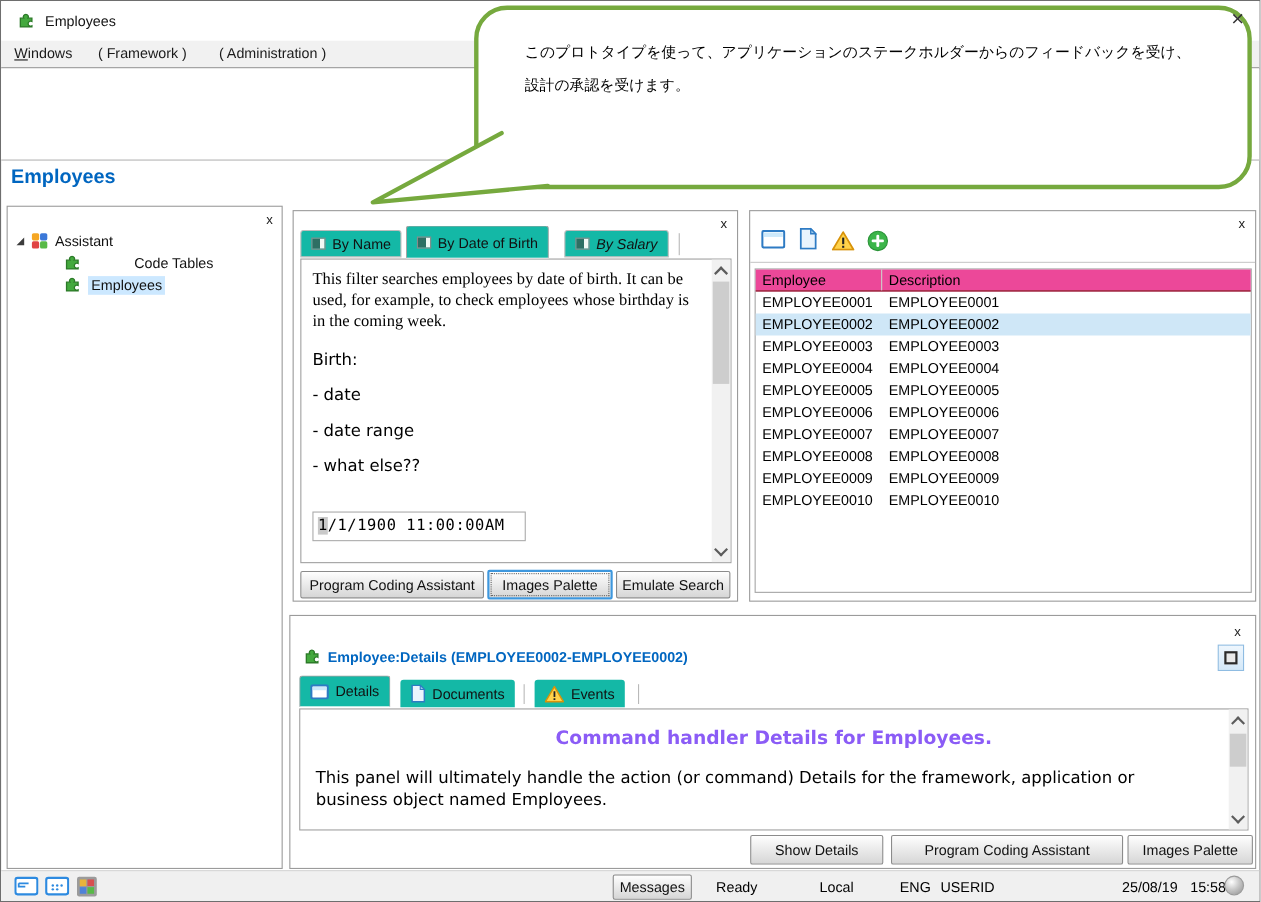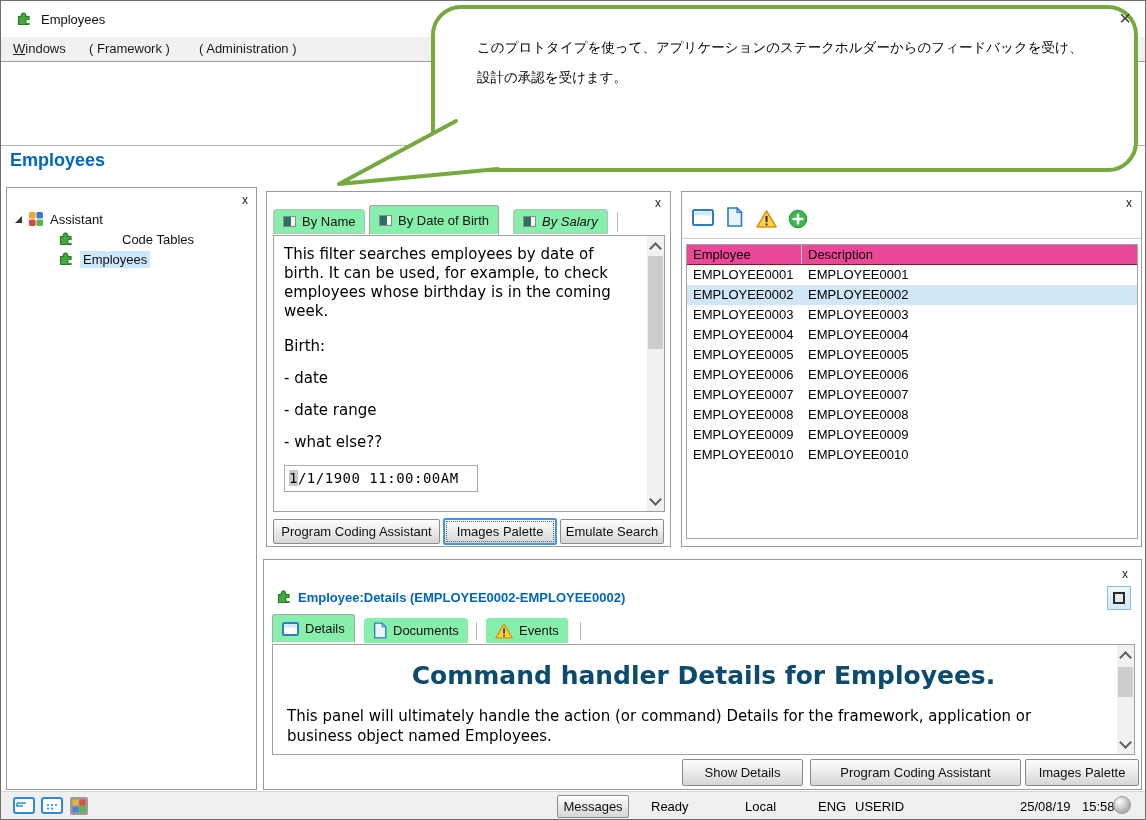--- a/index.html
+++ b/index.html
@@ -15,57 +15,57 @@
   .menu-item.accel::first-letter { text-decoration:underline; }
   #toolbar-strip { position:absolute; left:0; top:62px; width:100%; height:83px; background:#fff; border-bottom:1px solid #b5b5b5; }
   #page-heading { position:absolute; left:9px; top:149px; font-size:18px; font-weight:bold; color:#0066c0; }
 
   
   .panel { position:absolute; background:#fff; border:1px solid #9b9b9b; }
   .close-x { position:absolute; font-size:12px; color:#222; line-height:12px; }
   .btn { position:absolute; border:1px solid #8b8b8b; border-radius:2px; font-size:13px; color:#111;
          background:linear-gradient(#fefefe, #ececec 45%, #d6d6d6); text-align:center; }
   .btn.focused { border:2px solid #3e97dd; outline:1px dotted #666; outline-offset:-4px; }
-  .tab { position:absolute; display:flex; align-items:center; gap:6px; padding:0 9px; background:#86efac;
+  .tab { position:absolute; display:flex; align-items:center; gap:6px; padding:0 9px; background:#14b8a6;
          border:1px solid #a5a5a5; border-radius:3px 3px 0 0; font-size:13px; color:#111; }
   .tab.inactive { border-color:#bdbdbd; }
   .tab-div { position:absolute; width:1px; background:#b9b9b9; }
   .ticon { width:13px; height:11px; border:1px solid #8a8a8a; background:linear-gradient(90deg,#2e6f63 0 7px,#f2f8f4 7px); }
   .chev { display:block; width:9px; height:9px; border-left:2px solid #5c5c5c; border-top:2px solid #5c5c5c; }
   .chev.up { transform:rotate(45deg); margin:8px auto 0; }
   .chev.down { transform:rotate(225deg); margin:4px auto 0; }
   .sb { position:absolute; background:#f1f1f1; width:17px; }
   .sb .thumb { position:absolute; left:1px; right:1px; background:#cdcdcd; }
 
   
   .tree-row { position:absolute; display:flex; align-items:center; gap:6px; font-size:13px; color:#111; height:18px; }
   .tri { width:0; height:0; border-left:7px solid transparent; border-bottom:7px solid #3c3c3c; }
   .sel-label { background:#cce8ff; padding:1px 3px; }
 
   
   #filter-body { position:absolute; left:6px; top:43px; width:392px; height:277px; border:1px solid #a0a0a0; font-family:"DejaVu Sans", sans-serif; font-size:15px; color:#000; }
-  #filter-body p { margin:9px 0 0 10px; width:352px; line-height:19px; }
+  #filter-body p { margin:9px 0 0 10px; width:352px; line-height:19px;font-family:Liberation Serif, serif; }
   .fline { margin:14px 0 0 10px; }
   #date-box { position:absolute; left:10px; top:229px; width:194px; height:27px; border:1px solid #ababab; font-family:"DejaVu Sans Mono", monospace; font-size:14px; line-height:25px; padding-left:4px; letter-spacing:0.5px; }
   #date-box .selch { background:#c9c9c9; }
 
   
   #emp-table { position:absolute; left:4px; top:52px; width:452px; height:295px; border:1px solid #a5a5a5; font-size:13px; }
   .hdr { display:flex; height:20px; background:#ec4899; border-bottom:1px solid #7f1d1d; }
   .hdr .c1 { width:115px; border-right:1px solid #cfcfca; padding:2px 0 0 6px; }
   .hdr .c2 { flex:1; padding:2px 0 0 6px; }
   .trow { display:flex; height:20px; }
   .trow .c1 { width:115px; padding:2px 0 0 6px; }
   .trow .c2 { flex:1; padding:2px 0 0 6px; }
   .trow.selected { background:#cfe7f7; }
 
   
   #details-title { position:absolute; left:34px; top:30px; font-size:13px; font-weight:bold; color:#0066c0; }
   #details-body { position:absolute; left:8px; top:84px; width:863px; height:111px; border:1px solid #a0a0a0; font-family:"DejaVu Sans", sans-serif; }
-  #details-heading { margin-top:16px; text-align:center; font-size:25px; font-weight:bold; color:#0c4a6e; }
+  #details-heading { margin-top:16px; text-align:center; font-size:17px; font-weight:bold; color:#8b5cf6; }
   #details-para { margin:16px 0 0 14px; width:808px; font-size:15px; line-height:20px; color:#000; }
   #max-btn { position:absolute; right:10px; top:26px; width:24px; height:24px; background:linear-gradient(#eef6fd,#d4e8f8); border:1px solid #8fbce2; display:flex; align-items:center; justify-content:center; }
   #max-btn .inner { width:12px; height:12px; border:2px solid #2b2b2b; background:#e9e9e9; }
 
   
   #statusbar { position:absolute; left:0; top:790px; width:100%; height:29px; background:#f0f0f0; border-top:1px solid #d5d5d5; font-size:13px; color:#000; }
   .status-text { position:absolute; top:7px; }
   #status-circle { position:absolute; right:14px; top:4px; width:18px; height:18px; border-radius:50%;
                    background:radial-gradient(circle at 35% 30%, #ffffff, #c9c9c9 45%, #8f8f8f); border:1px solid #9a9a9a; }
   .sicon { position:absolute; top:4px; }

